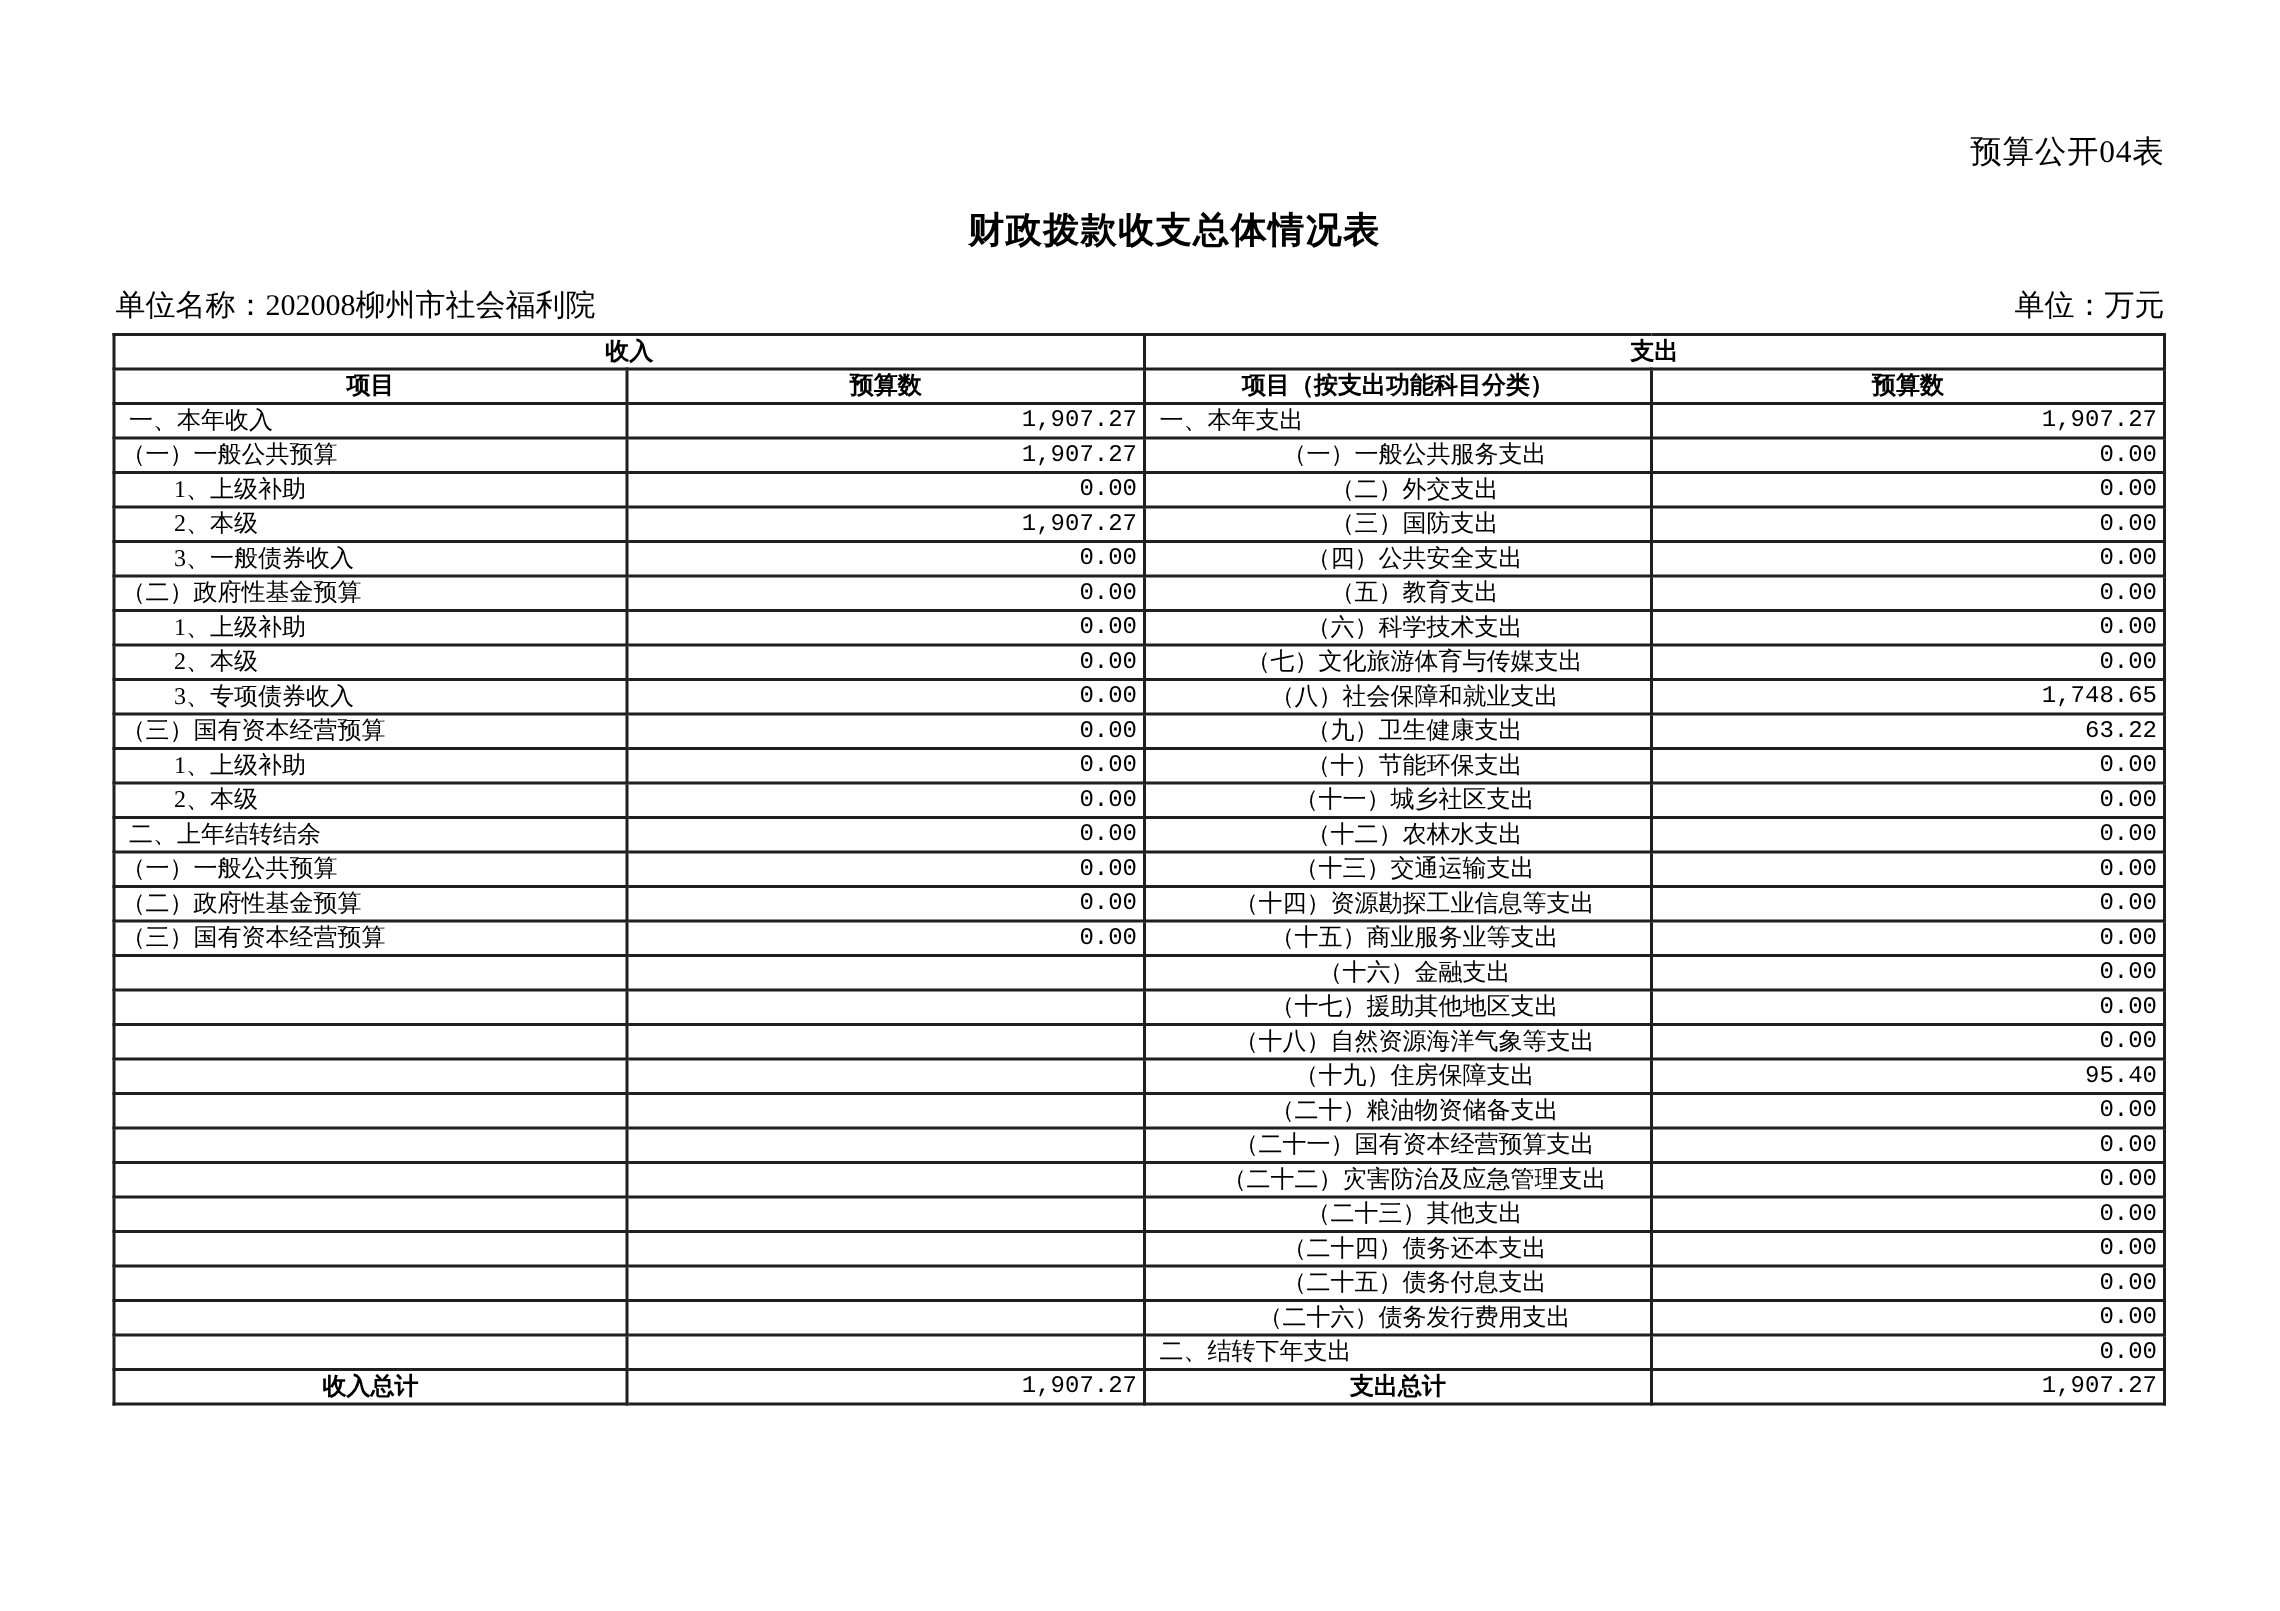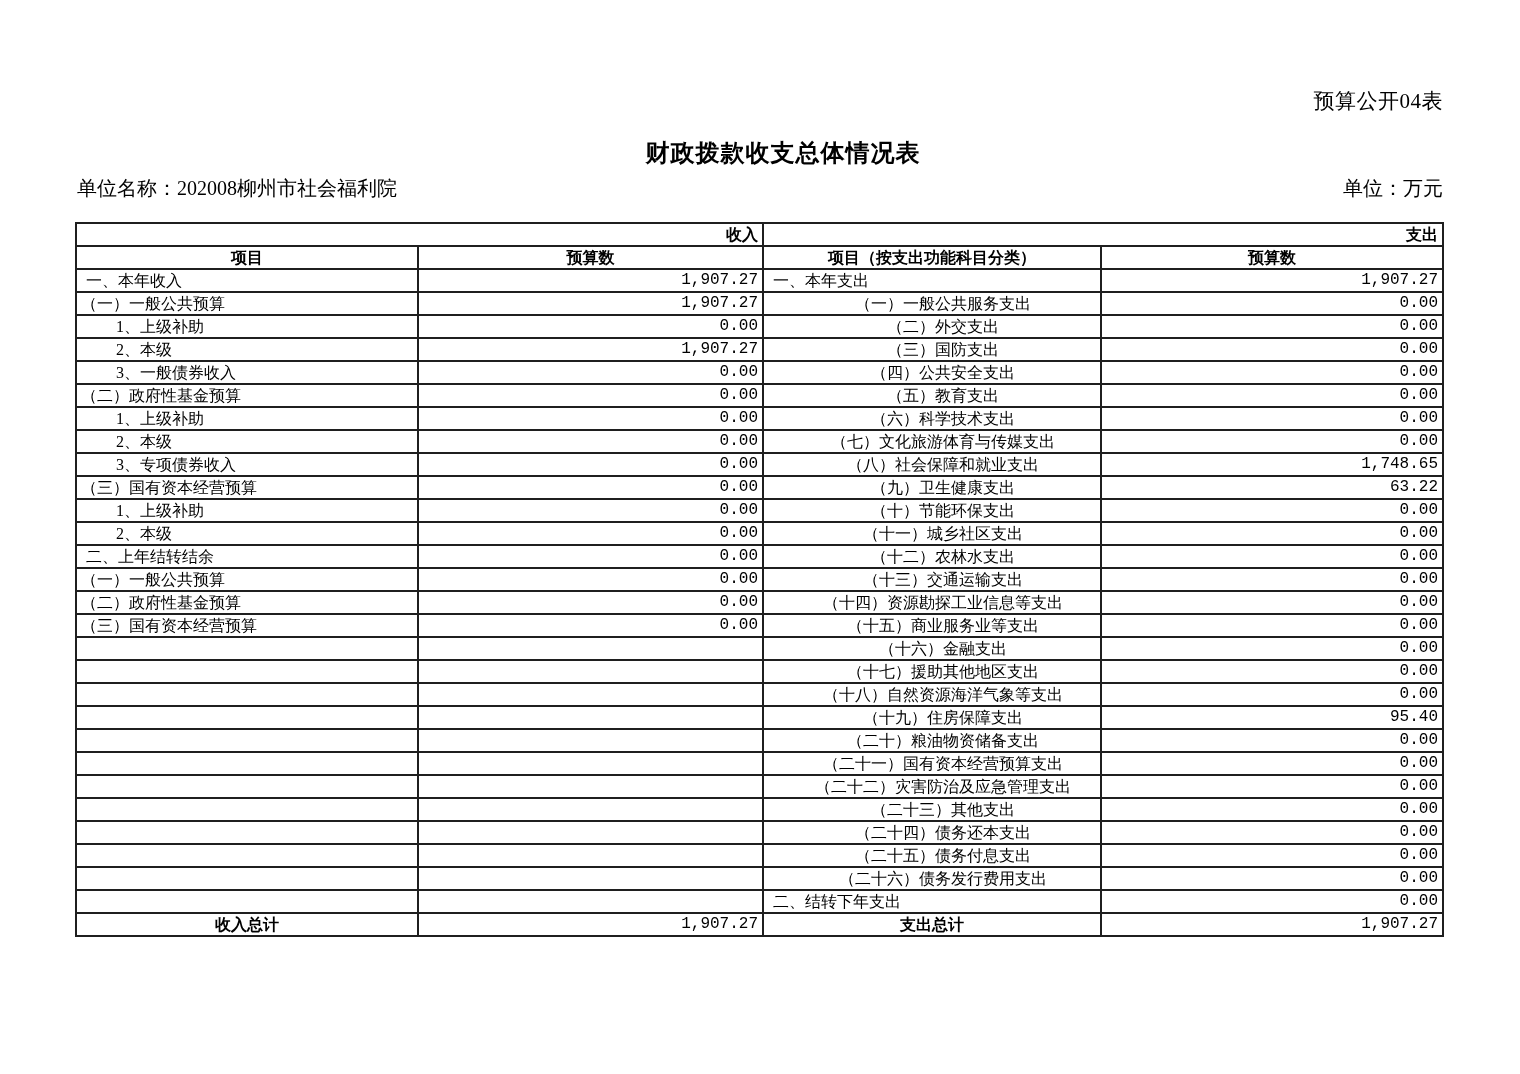--- a/index.html
+++ b/index.html
@@ -13,40 +13,40 @@
   }
   .form-label{
     position:absolute;top:87px;right:77px;
     font-size:21px;letter-spacing:0.5px;
   }
   .doc-title{
     position:absolute;top:137px;left:11px;width:100%;
     text-align:center;font-size:24px;font-weight:bold;letter-spacing:1px;margin-left:12px;
   }
   .unit-row{
-    position:absolute;top:175px;left:77px;width:1366px;
+    position:absolute;top:190px;left:77px;width:1366px;
     display:flex;justify-content:space-between;
     font-size:20px;
   }
   table.budget{
     position:absolute;left:75px;top:222px;
     width:1367px;
     border-collapse:collapse;table-layout:fixed;
   }
   table.budget td{
     border:2px solid #1f1f1f;
     font-size:16px;
     padding:0 4px;
     height:21.4px;
     line-height:21px;
     overflow:hidden;white-space:nowrap;
     box-sizing:border-box;
   }
   td.sec-head{
-    text-align:right;font-weight:bold;font-size:17px;
+    text-align:center;font-weight:bold;font-size:17px;
   }
   td.col-head{
     text-align:center;font-weight:bold;font-size:16px;
   }
   td.item{text-align:left;}
   td.val{text-align:right;padding-right:3px;font-family:Liberation Mono, monospace;}
   td.item.ind-0{padding-left:9px;}
   td.item.ind-1{}
   td.item.ind-2{padding-left:39px;}
   td.item.right.ind-1{padding-left:26px;text-align:center;}

